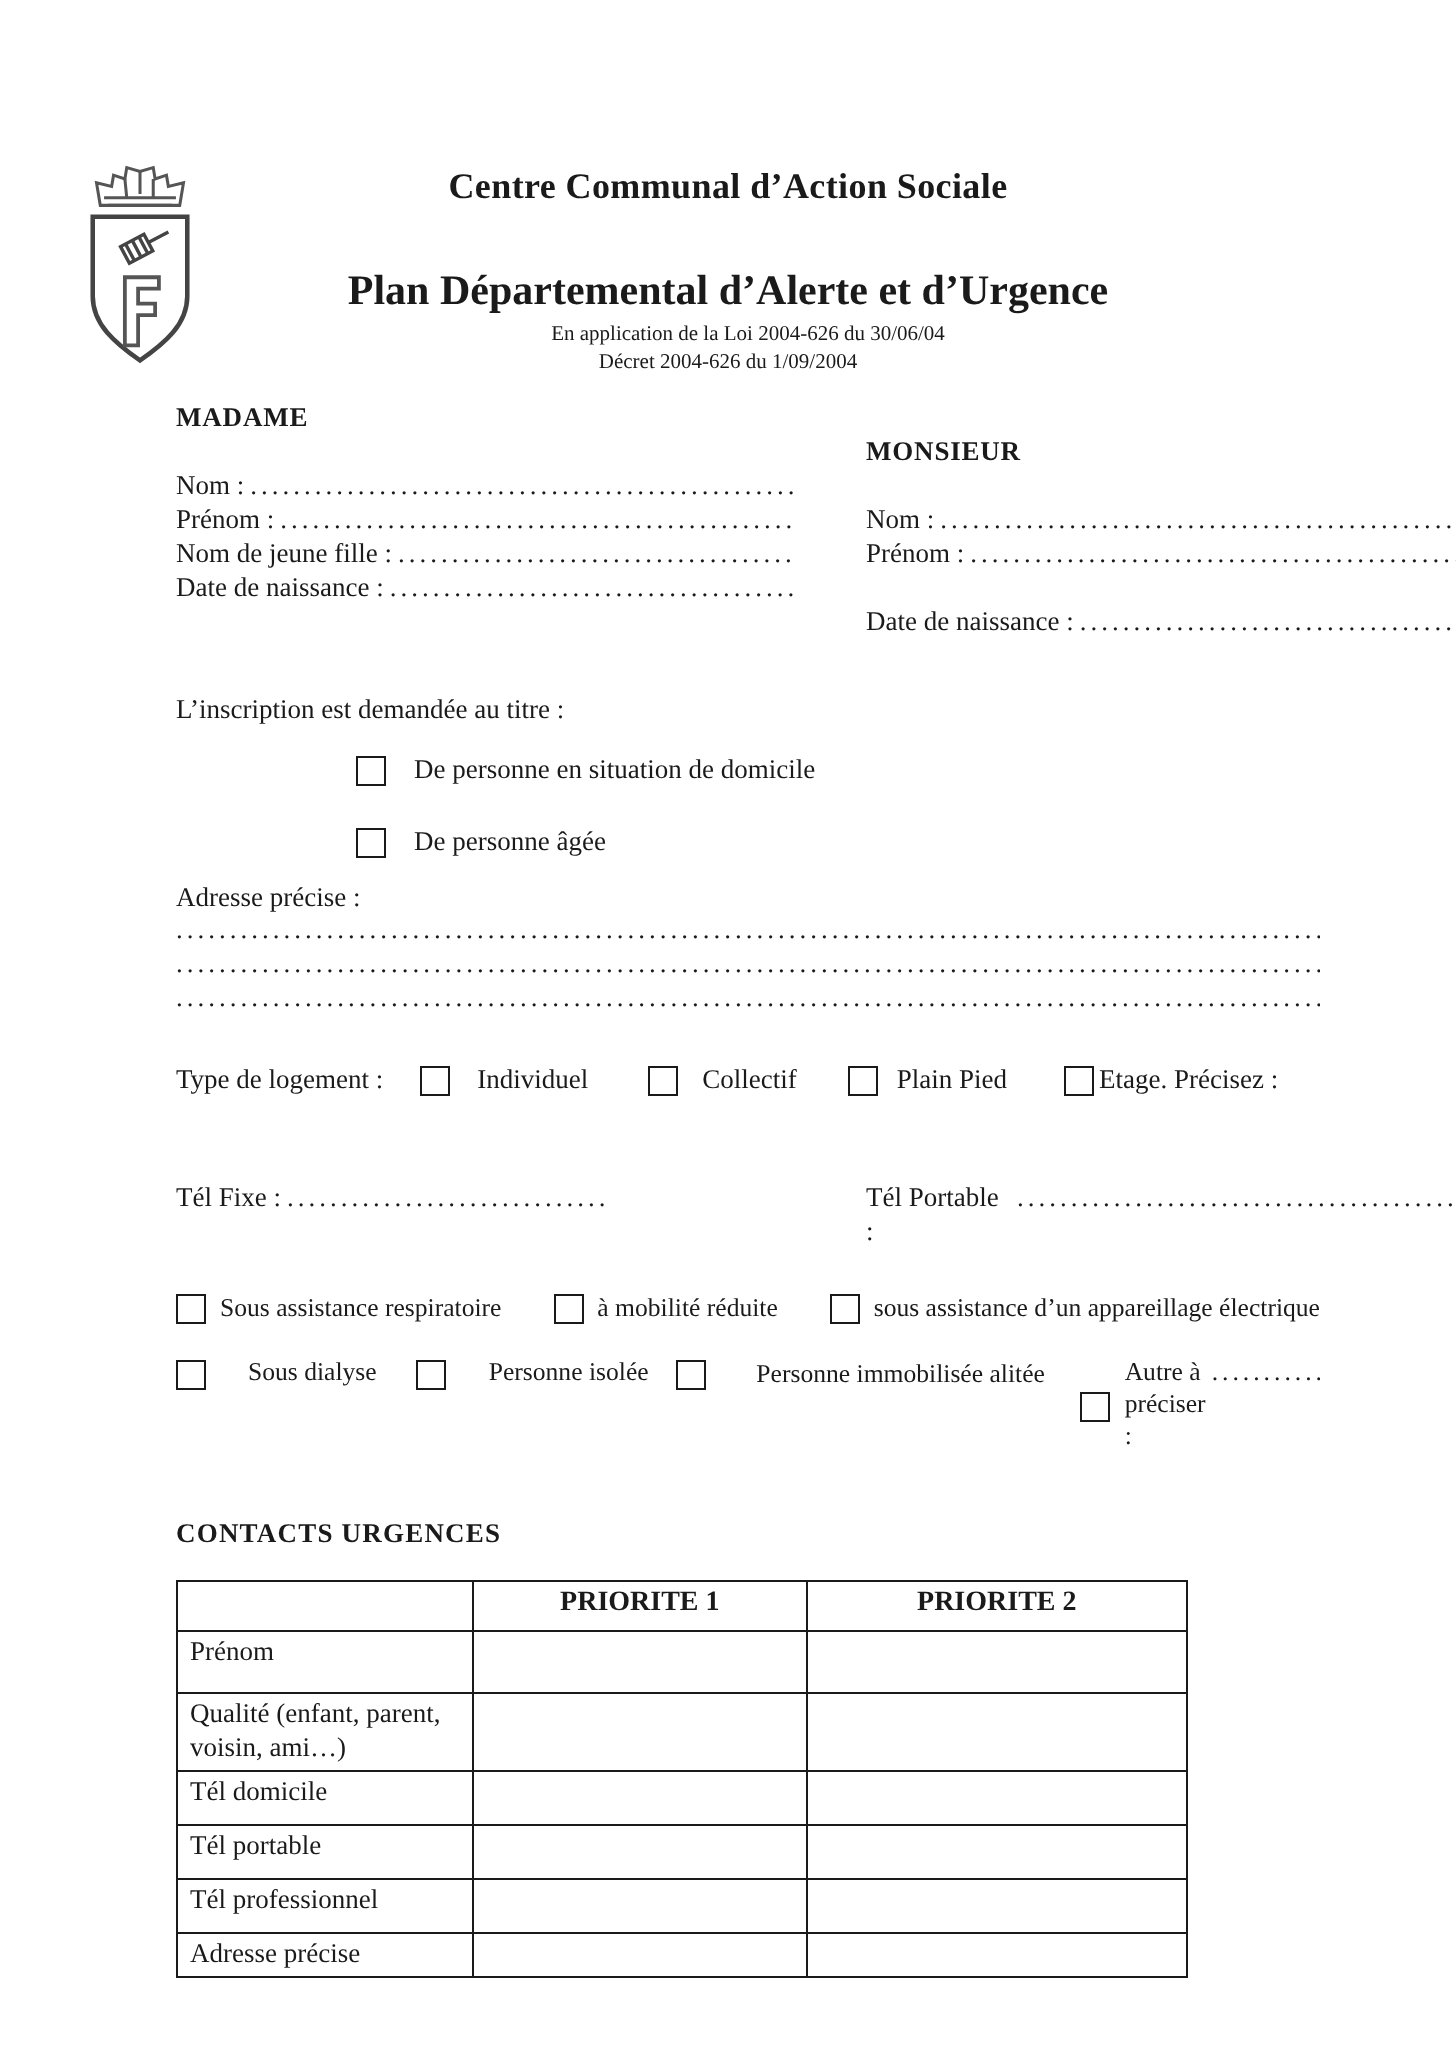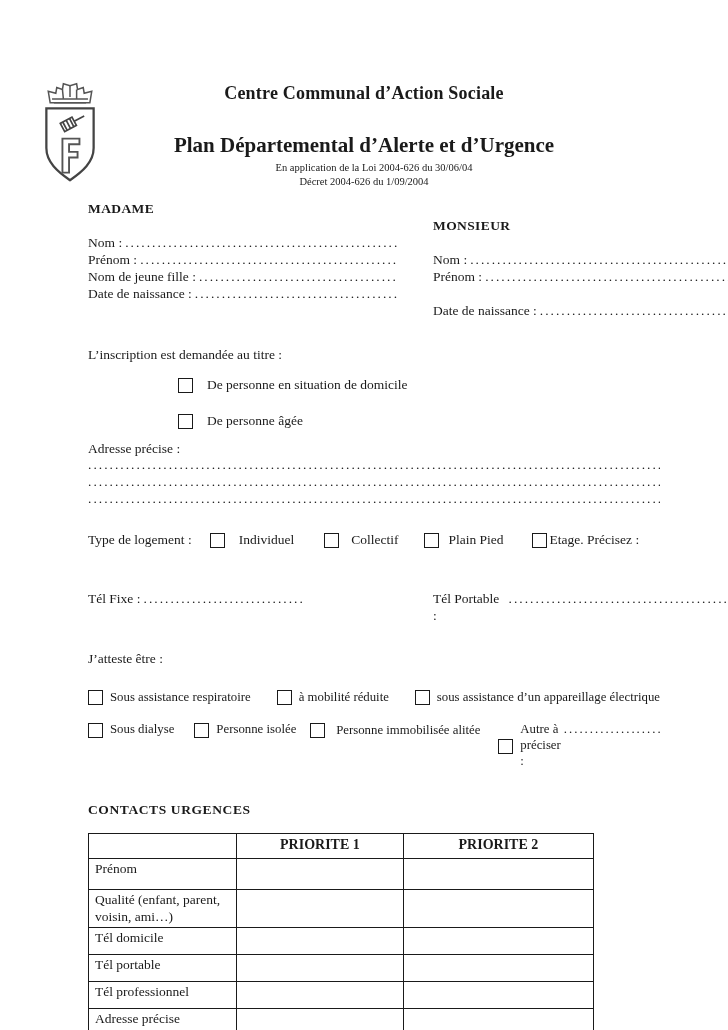--- a/index.html
+++ b/index.html
@@ -47,21 +47,21 @@
   .addr-line .dots{margin-left:0;}
 
   .logement{margin-top:24px;display:flex;align-items:center;gap:18px;white-space:nowrap;}
   .telrow{display:grid;grid-template-columns:310px 1fr;column-gap:35px;margin-top:22px;}
   .telcell{display:flex;align-items:baseline;margin-top:20px;}
 
   .atteste-label{margin-top:26px;}
   .att-row1{margin-top:22px;display:flex;justify-content:space-between;font-size:12.8px;}
   .att-row1 .opt{gap:7px;}
   .att-row2{margin-top:16px;display:flex;align-items:flex-start;gap:14px;font-size:12.8px;}
-  .att-row2 .opt{gap:7px;align-items:center;}
+  .att-row2 .opt{gap:21px;align-items:center;}
   .att-row2 .cb{margin-top:1px;}
   .wraplbl{white-space:normal;width:152px;text-align:center;line-height:1.3;}
   .att-last{flex:1 1 auto;display:flex;align-items:baseline;overflow:hidden;}
   .att-last .cb{align-self:center;margin-right:7px;}
 
   
   .contacts-h{margin-top:32px;font-weight:bold;letter-spacing:.6px;}
   table.ctable{border-collapse:collapse;margin-top:14px;width:506px;table-layout:fixed;}
   table.ctable td,table.ctable th{border:1.5px solid #1a1a1a;padding:2px 6px;vertical-align:top;text-align:left;font-weight:normal;}
   table.ctable th.pr{font-weight:bold;text-align:center;font-size:14px;height:20px;}
@@ -196,21 +196,20 @@
       <div class="telcell">
         <span class="lbl">Tél Fixe :</span>
           <span class="dots fixed">................................................................................................................................................................................................................................................................................................................................................................................................................</span>
       </div>
       <div class="telcell">
         <span class="lbl">Tél Portable :</span>
           <span class="dots">................................................................................................................................................................................................................................................................................................................................................................................................................</span>
       </div>
     </div>
 
-    <div class="atteste-label">J’atteste être :</div>
     <div class="att-row1">
       <span class="opt">
         <span class="cb"></span>
         <span>Sous assistance respiratoire</span>
       </span>
       <span class="opt">
         <span class="cb"></span>
         <span>à mobilité réduite</span>
       </span>
       <span class="opt">

